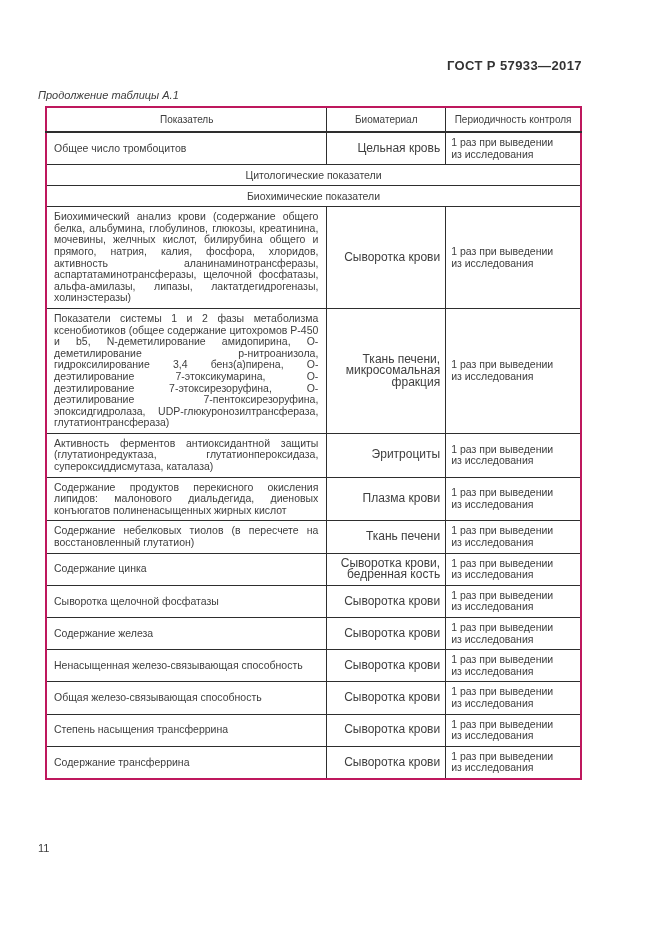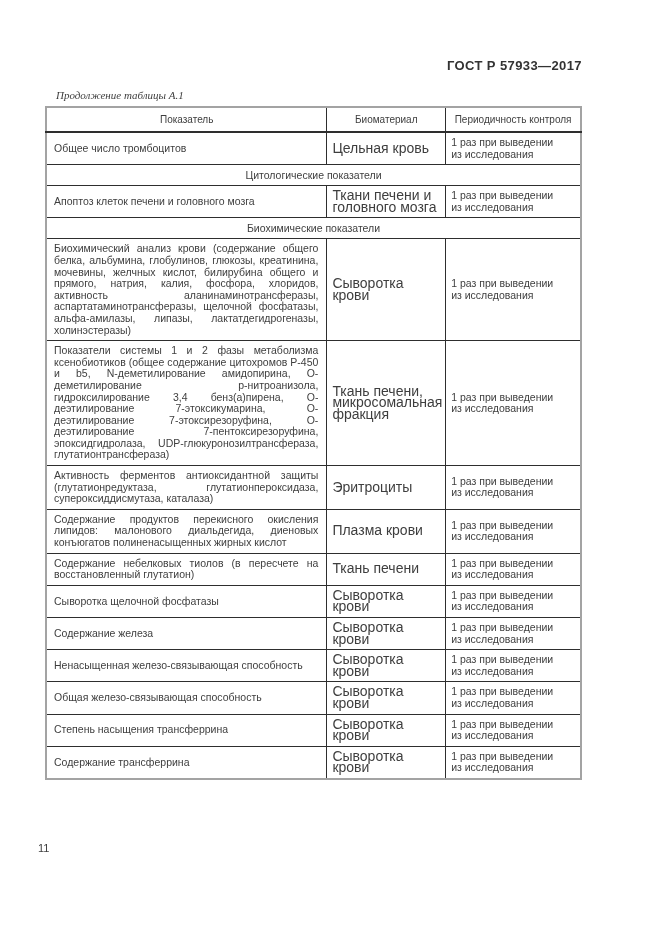--- a/index.html
+++ b/index.html
@@ -23,37 +23,36 @@
     width: 537px;
     text-align: right;
     font-size: 13px;
     font-weight: bold;
     letter-spacing: 0.4px;
     color: #333333;
   }
   .table-caption {
     position: absolute;
     top: 89px;
-    left: 56px;
+    left: 38px;
     font-size: 11px;
     font-style: italic;
     color: #3e3e3e;
-    font-family: Liberation Serif, serif;
   }
   .table-wrap {
     position: absolute;
     top: 106px;
     left: 45px;
     width: 537px;
   }
   table.gost-table {
     width: 100%;
     border-collapse: collapse;
     table-layout: fixed;
-    border: 2px solid #a3a3a3;
+    border: 2px solid #be185d;
   }
   table.gost-table th,
   table.gost-table td {
     border: 1px solid #2e2e2e;
     vertical-align: middle;
   }
   table.gost-table thead th {
     font-size: 10px;
     font-weight: normal;
     text-align: center;
@@ -62,23 +61,23 @@
     border-bottom-width: 2px;
   }
   td.c-ind {
     font-size: 10.5px;
     line-height: 11.6px;
     text-align: justify;
     padding: 4px 8px 4px 7px;
     margin-top: 36px;
   }
   td.c-bio {
-    font-size: 14px;
+    font-size: 12px;
     line-height: 11.6px;
-    text-align: left;
+    text-align: right;
     padding: 4px 5px;
   }
   td.c-per {
     font-size: 10.5px;
     line-height: 11.6px;
     text-align: left;
     padding: 4px 5px;
     white-space: pre-line;
   }
   td.c-sec {
@@ -126,26 +125,20 @@
         <tr>
           <td class="c-ind">Общее число тромбоцитов</td>
           <td class="c-bio">Цельная кровь</td>
           <td class="c-per">1 раз при выведении
 из исследования</td>
         </tr>
         <tr>
           <td class="c-sec" colspan="3">Цитологические показатели</td>
         </tr>
         <tr>
-          <td class="c-ind">Апоптоз клеток печени и головного мозга</td>
-          <td class="c-bio">Ткани печени и головного мозга</td>
-          <td class="c-per">1 раз при выведении
-из исследования</td>
-        </tr>
-        <tr>
           <td class="c-sec" colspan="3">Биохимические показатели</td>
         </tr>
         <tr>
           <td class="c-ind">Биохимический анализ крови (содержание общего белка, альбумина, глобулинов, глюкозы, креатинина, мочевины, желчных кислот, билирубина общего и прямого, натрия, калия, фосфора, хлоридов, активность аланинаминотрансферазы, аспартатаминотрансферазы, щелочной фосфатазы, альфа-амилазы, липазы, лактатдегидрогеназы, холинэстеразы)</td>
           <td class="c-bio">Сыворотка крови</td>
           <td class="c-per">1 раз при выведении
 из исследования</td>
         </tr>
         <tr>
           <td class="c-ind">Показатели системы 1 и 2 фазы метаболизма ксенобиотиков (общее содержание цитохромов Р-450 и b5, N-деметилирование амидопирина, О-деметилирование р-нитроанизола, гидроксилирование 3,4 бенз(а)пирена, О-деэтилирование 7-этоксикумарина, О-деэтилирование 7-этоксирезоруфина, О-деэтилирование 7-пентоксирезоруфина, эпоксидгидролаза, UDP-глюкуронозилтрансфераза, глутатионтрансфераза)</td>
@@ -161,20 +154,26 @@
         </tr>
         <tr>
           <td class="c-ind">Содержание продуктов перекисного окисления липидов: малонового диальдегида, диеновых конъюгатов полиненасыщенных жирных кислот</td>
           <td class="c-bio">Плазма крови</td>
           <td class="c-per">1 раз при выведении
 из исследования</td>
         </tr>
         <tr>
           <td class="c-ind">Содержание небелковых тиолов (в пересчете на восстановленный глутатион)</td>
           <td class="c-bio">Ткань печени</td>
+          <td class="c-per">1 раз при выведении
+из исследования</td>
+        </tr>
+        <tr>
+          <td class="c-ind">Содержание цинка</td>
+          <td class="c-bio">Сыворотка крови, бедренная кость</td>
           <td class="c-per">1 раз при выведении
 из исследования</td>
         </tr>
         <tr>
           <td class="c-ind">Сыворотка щелочной фосфатазы</td>
           <td class="c-bio">Сыворотка крови</td>
           <td class="c-per">1 раз при выведении
 из исследования</td>
         </tr>
         <tr>

